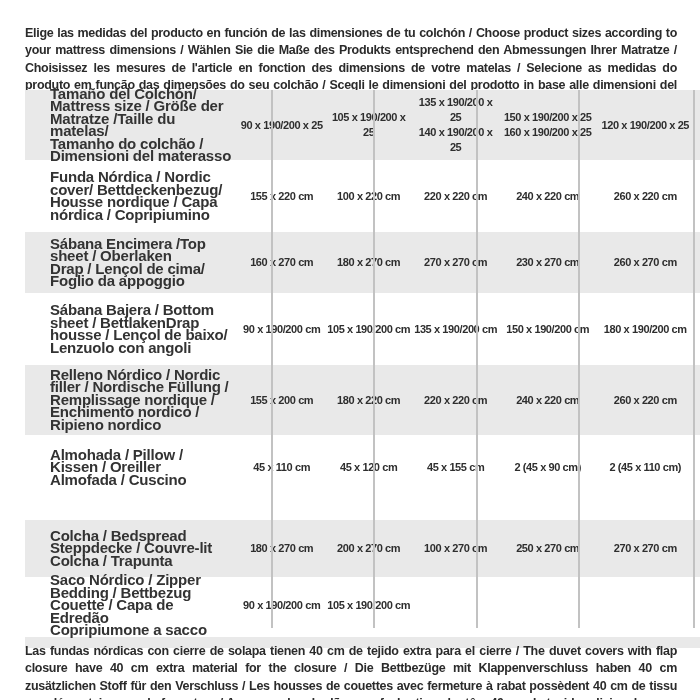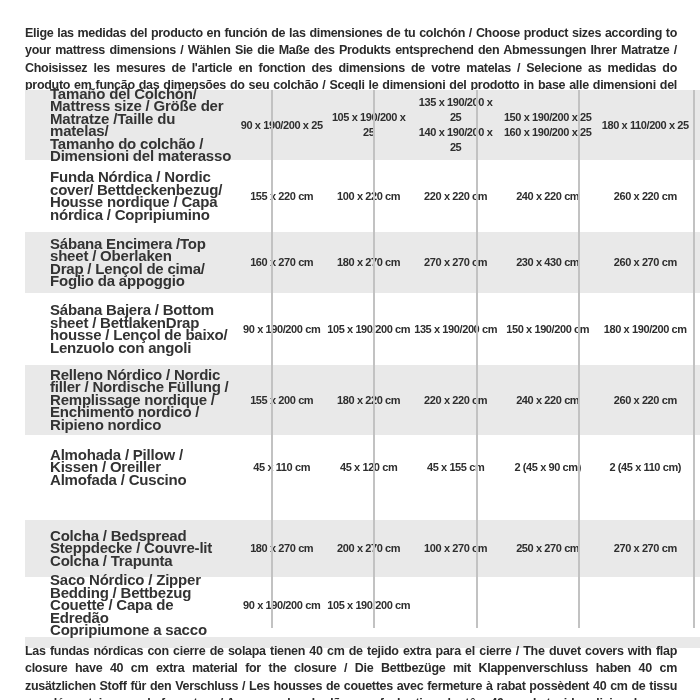--- a/index.html
+++ b/index.html
@@ -60,21 +60,21 @@
 Mattress size / Größe der
 Matratze /Taille du matelas/
 Tamanho do colchão /
 Dimensioni del materasso</div>
         <div class="cell-val w1">90 x 190/200 x 25</div>
         <div class="cell-val w2">105 x 190/200 x 25</div>
         <div class="cell-val w3">135 x 190/200 x 25
 140 x 190/200 x 25</div>
         <div class="cell-val w4">150 x 190/200 x 25
 160 x 190/200 x 25</div>
-        <div class="cell-val w4">180 x 110/200 x 25</div>
+        <div class="cell-val w4">120 x 190/200 x 25</div>
         <div class="cell-val w5"></div>
       </div>
       <div class="t-row" style="height: 67px; justify-content: flex-end;">
         <div class="cell-label">Funda Nórdica /  Nordic
 cover/ Bettdeckenbezug/
 Housse nordique  / Capa
 nórdica / Copripiumino</div>
         <div class="cell-val w1">155 x 220 cm</div>
         <div class="cell-val w2">100 x 220 cm</div>
         <div class="cell-val w3">220 x 220 cm</div>
@@ -83,21 +83,21 @@
         <div class="cell-val w5"></div>
       </div>
       <div class="t-row stripe" style="height: 66px;">
         <div class="cell-label">Sábana Encimera /Top
 sheet / Oberlaken
 Drap / Lençol de cima/
 Foglio da appoggio</div>
         <div class="cell-val w1">160 x 270 cm</div>
         <div class="cell-val w2">180 x 270 cm</div>
         <div class="cell-val w3">270 x 270 cm</div>
-        <div class="cell-val w4">230 x 430 cm</div>
+        <div class="cell-val w4">230 x 270 cm</div>
         <div class="cell-val w4">260 x 270 cm</div>
         <div class="cell-val w5"></div>
       </div>
       <div class="t-row" style="height: 67px;">
         <div class="cell-label">Sábana Bajera / Bottom
 sheet / BettlakenDrap
 housse / Lençol de baixo/
 Lenzuolo con angoli</div>
         <div class="cell-val w1">90 x 190/200 cm</div>
         <div class="cell-val w2">105 x 190/200 cm</div>

